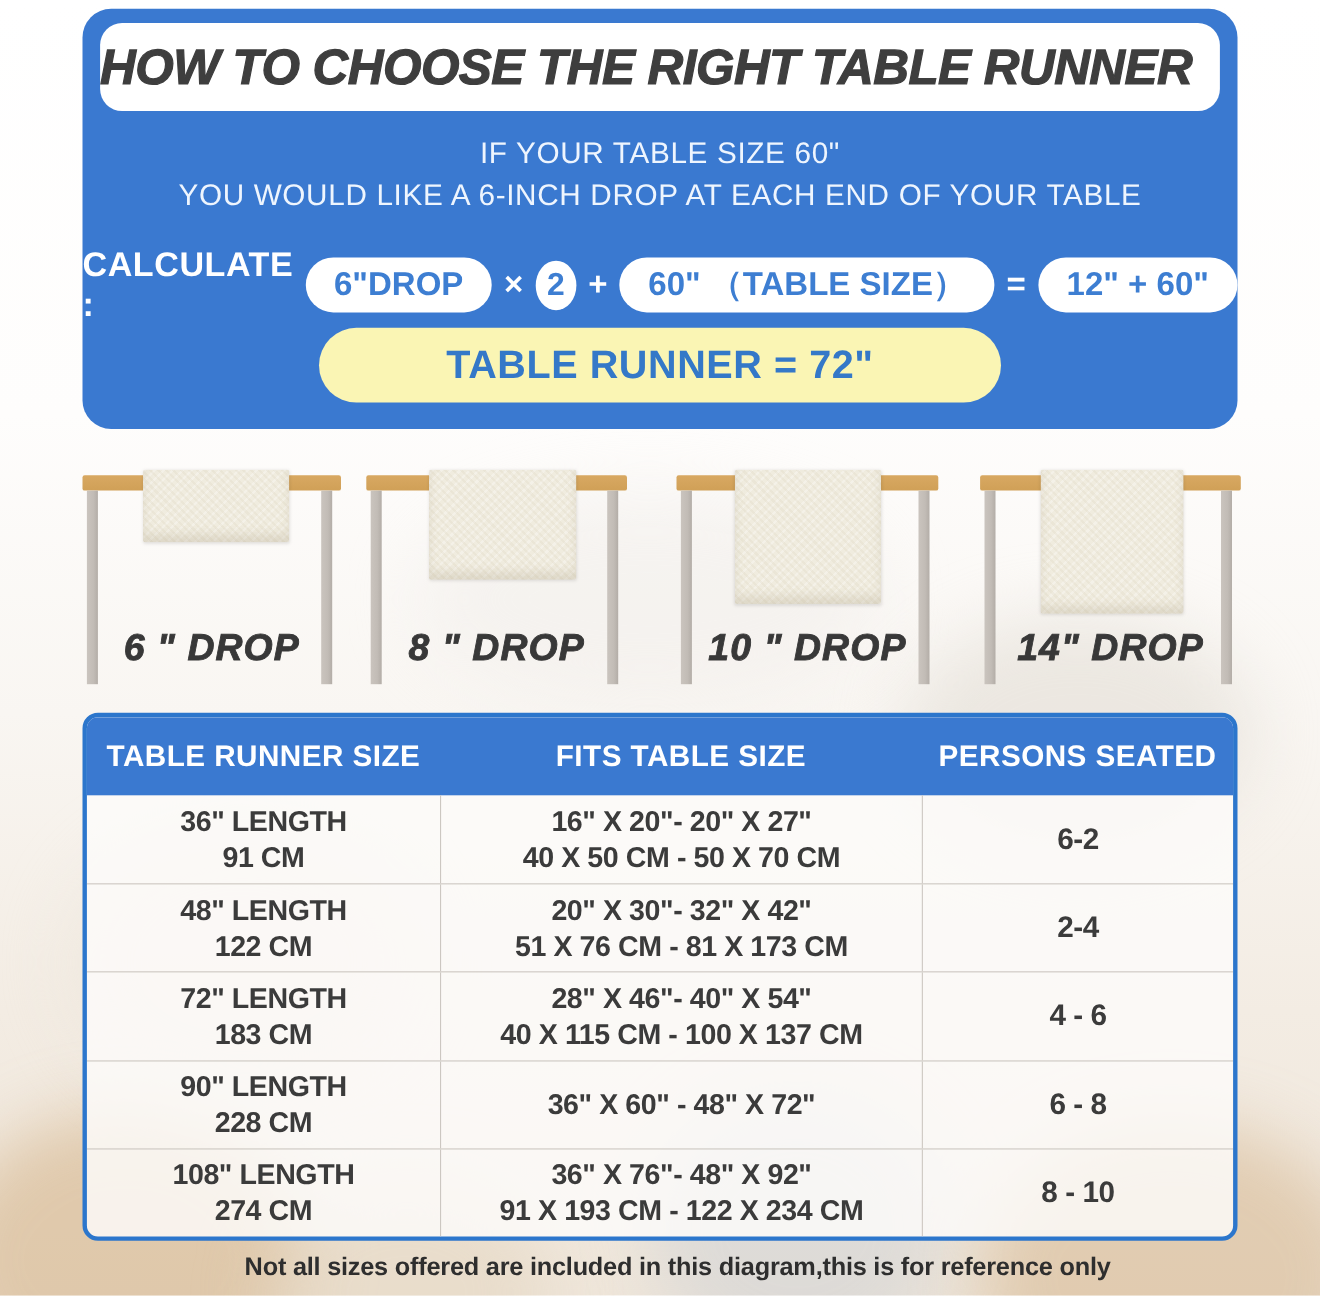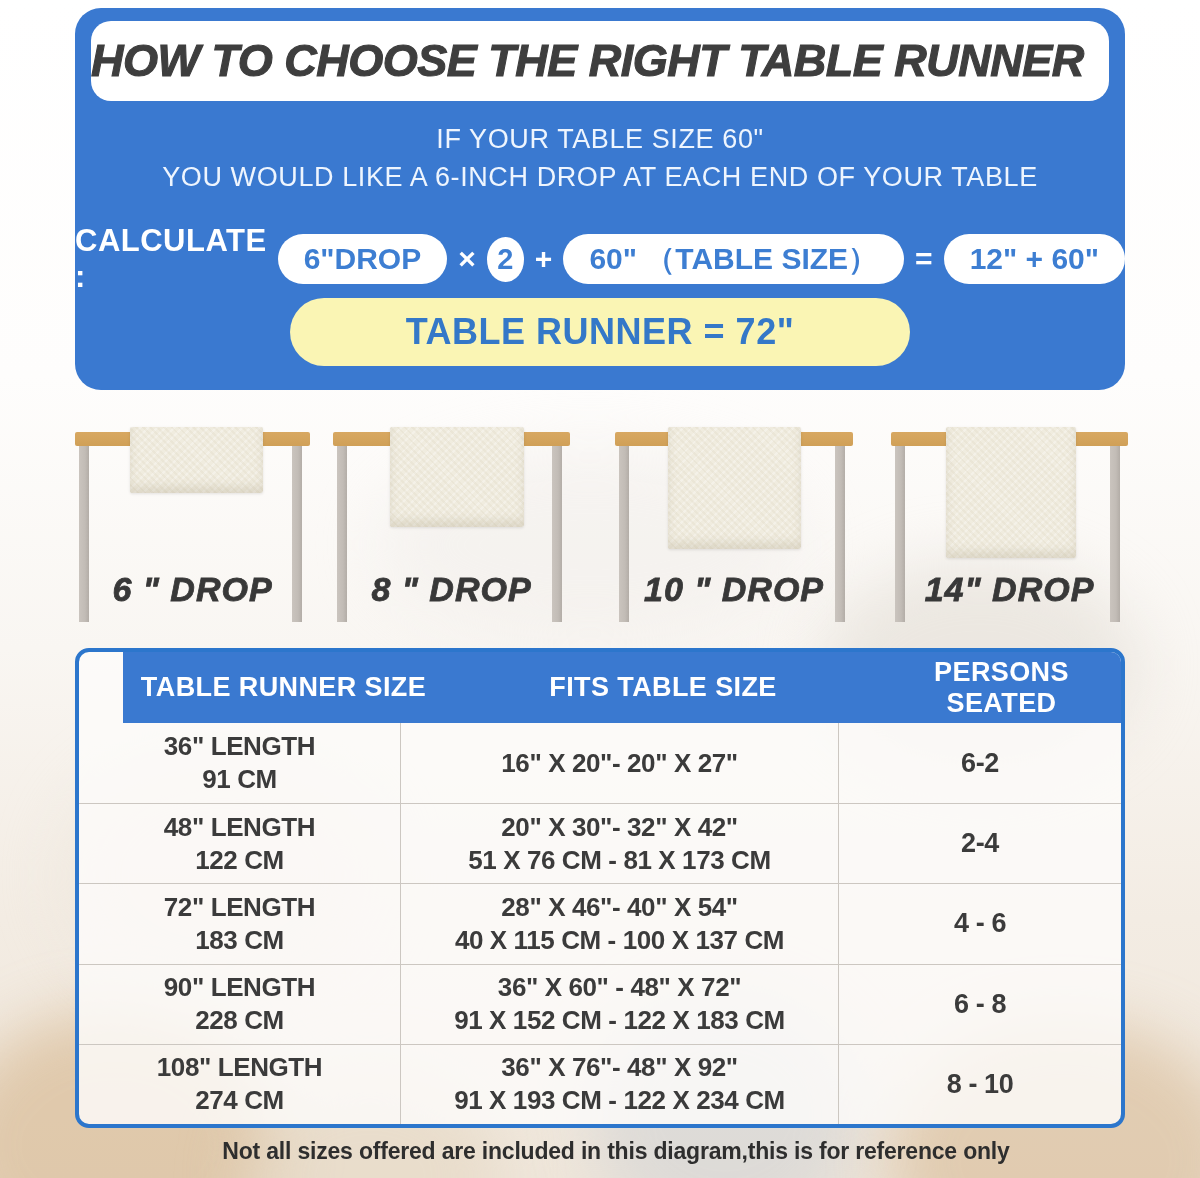--- a/index.html
+++ b/index.html
@@ -47,21 +47,21 @@
     box-shadow:inset 0 -7px 9px rgba(176,166,140,.28), 0 1px 3px rgba(0,0,0,.10);
     border-radius:2px; z-index:2; }
   .t1 .runner { left:55px; width:133px; height:66px; }
   .t2 .runner { left:57px; width:134px; height:100px; }
   .t3 .runner { left:53px; width:133px; height:122px; }
   .t4 .runner { left:55px; width:130px; height:131px; }
   .drop-label { position:absolute; top:143px; width:100%; text-align:center; font-size:34px; font-weight:800; font-style:italic; color:#383838; letter-spacing:1px; -webkit-text-stroke:.8px #383838; white-space:nowrap; }
 
   
   .size-panel { position:absolute; left:75px; top:648px; width:1050px; height:480px; border:4px solid #2c76cc; border-radius:14px; background:rgba(252,251,250,.82); overflow:hidden; }
-  .thead { height:71px; background:#3a79d0; display:grid; grid-template-columns:321px 438px 1fr; align-items:center; text-align:center;margin-left:44px; }
+  .thead { height:71px; background:#3a79d0; display:grid; grid-template-columns:321px 438px 1fr; align-items:center; text-align:center; }
   .thead span { color:#ffffff; font-size:27px; font-weight:800; letter-spacing:.4px; }
   .tbody { height:calc(100% - 71px); display:grid; grid-template-rows:repeat(5,1fr); }
   .trow { display:grid; grid-template-columns:321px 438px 1fr; }
   .trow + .trow { border-top:1px solid #ccc7c1; }
   .cell { display:flex; flex-direction:column; align-items:center; justify-content:center; }
   .cell + .cell { border-left:1px solid #ccc7c1; }
   .cell div { font-size:26px; font-weight:700; color:#3b3b3b; letter-spacing:-.4px; line-height:33px; white-space:nowrap; }
   .cell.persons div { font-size:27px; }
 
   
@@ -143,20 +143,21 @@
       <span>PERSONS SEATED</span>
     </div>
     <div class="tbody">
       <div class="trow">
         <div class="cell">
           <div>36" LENGTH</div>
           <div>91 CM</div>
         </div>
         <div class="cell">
           <div>16" X 20"- 20" X 27"</div>
+          <div>40 X 50 CM - 50 X 70 CM</div>
         </div>
         <div class="cell persons">
           <div>6-2</div>
         </div>
       </div>
       <div class="trow">
         <div class="cell">
           <div>48" LENGTH</div>
           <div>122 CM</div>
         </div>
@@ -181,21 +182,20 @@
           <div>4 - 6</div>
         </div>
       </div>
       <div class="trow">
         <div class="cell">
           <div>90" LENGTH</div>
           <div>228 CM</div>
         </div>
         <div class="cell">
           <div>36" X 60" - 48" X 72"</div>
-          <div>91 X 152 CM - 122 X 183 CM</div>
         </div>
         <div class="cell persons">
           <div>6 - 8</div>
         </div>
       </div>
       <div class="trow">
         <div class="cell">
           <div>108" LENGTH</div>
           <div>274 CM</div>
         </div>

